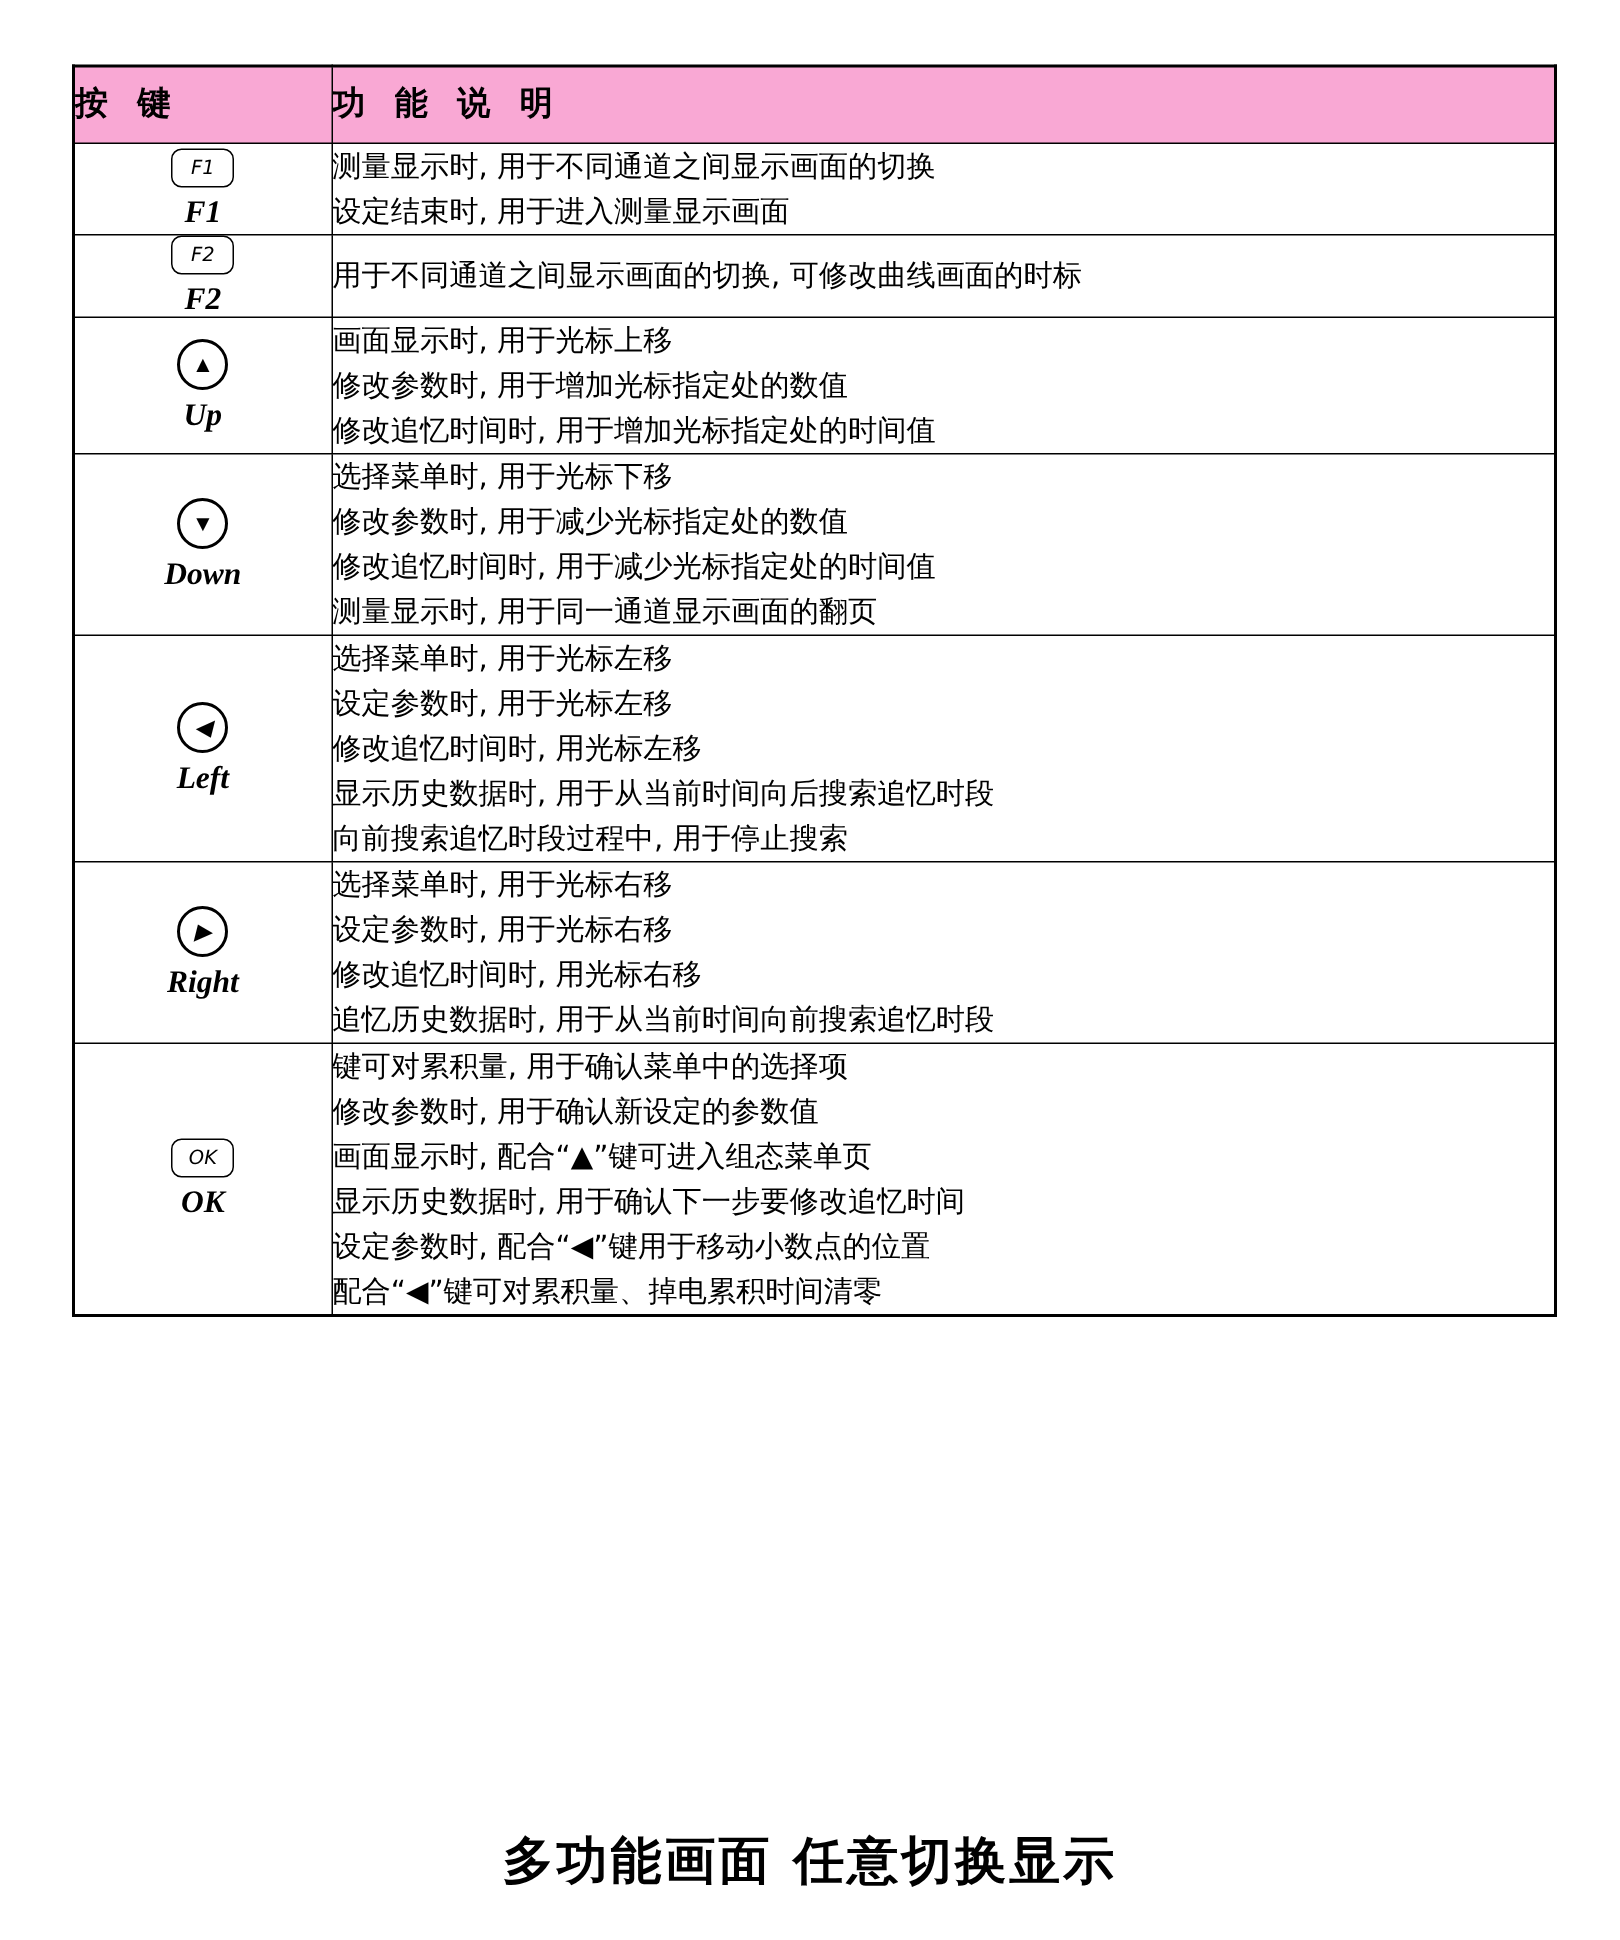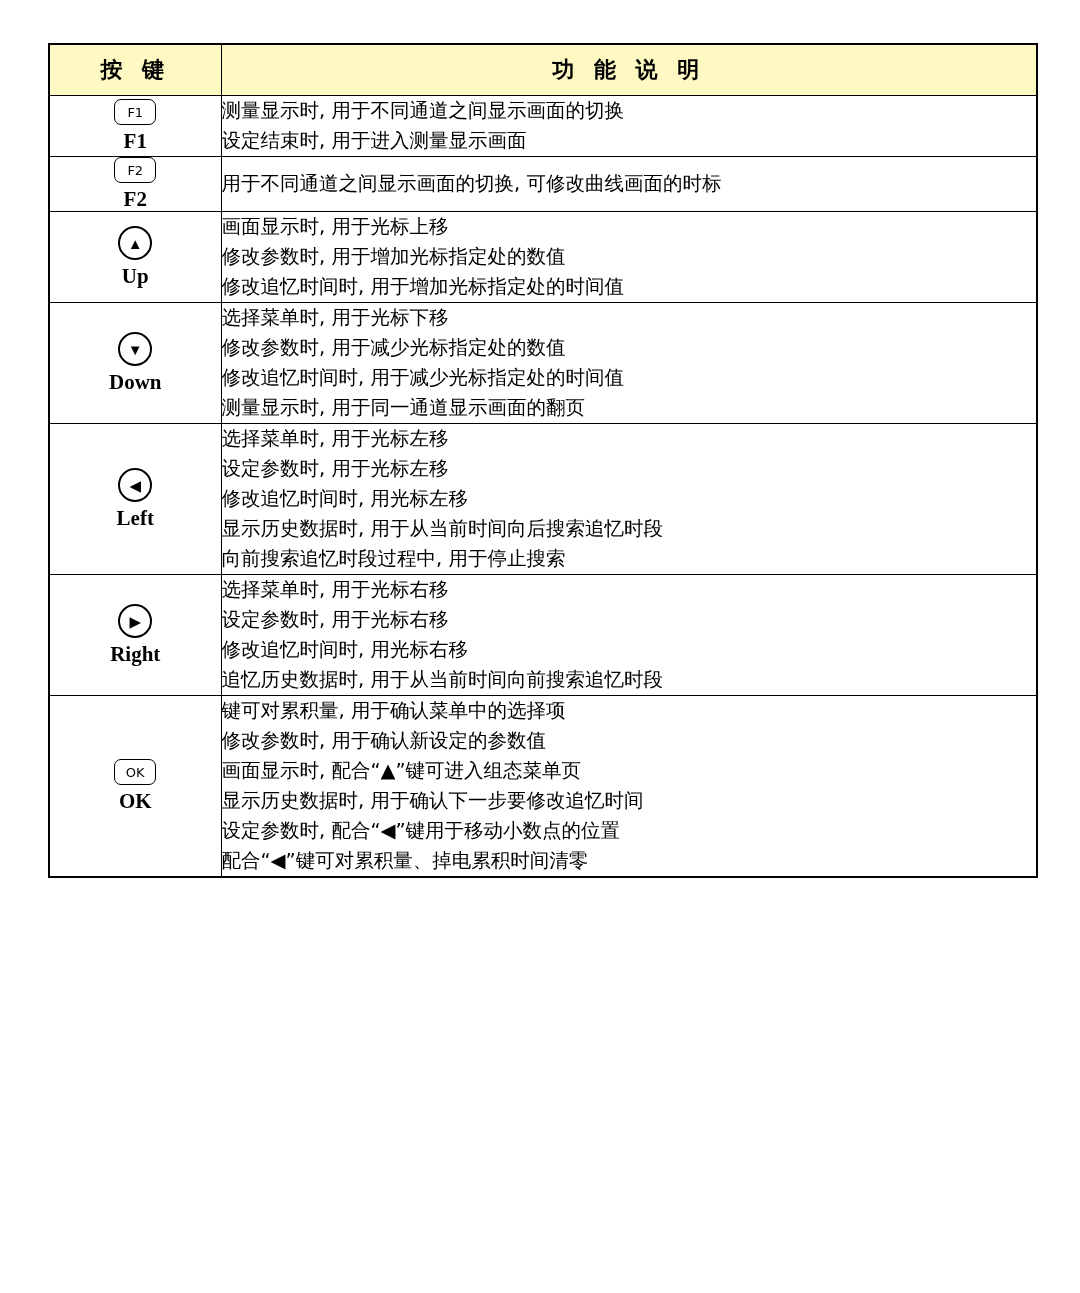--- a/index.html
+++ b/index.html
@@ -31,35 +31,36 @@
     border: 2px solid #000;
   }
   .key-table col.c1 { width: 172px; }
   .key-table col.c2 { width: 816px; }
   .key-table th, .key-table td {
     border: 1.5px solid #000;
     vertical-align: middle;
     padding: 0;
   }
   .head-cell {
-    background: #fef9c3;
-    text-align: center;
+    background: #f9a8d4;
+    text-align: left;
     height: 50px;
     font-size: 22px;
     font-weight: bold;
     letter-spacing: 6px;
     font-family: "DejaVu Sans", sans-serif;
   }
   .head-cell .ht {
     display: block;
     line-height: 50px;
   }
   .key-cell {
     text-align: center;
     padding: 10px 0 12px 0;
+    font-style: italic;
   }
   .key-glyph {
     display: block;
     margin: 0 auto 4px auto;
   }
   .key-label {
     display: block;
     font-family: "Liberation Serif", serif;
     font-weight: bold;
     font-size: 21px;
@@ -238,14 +239,15 @@
           <span class="ln">画面显示时, 配合“▲”键可进入组态菜单页</span>
           <span class="ln">显示历史数据时, 用于确认下一步要修改追忆时间</span>
           <span class="ln">设定参数时, 配合“◀”键用于移动小数点的位置</span>
           <span class="ln">配合“◀”键可对累积量、掉电累积时间清零</span>
         </td>
       </tr>
 
     </tbody>
   </table>
 
+  <div class="footer-title">多功能画面 任意切换显示</div>
 
 </div>
 
 </body></html>

